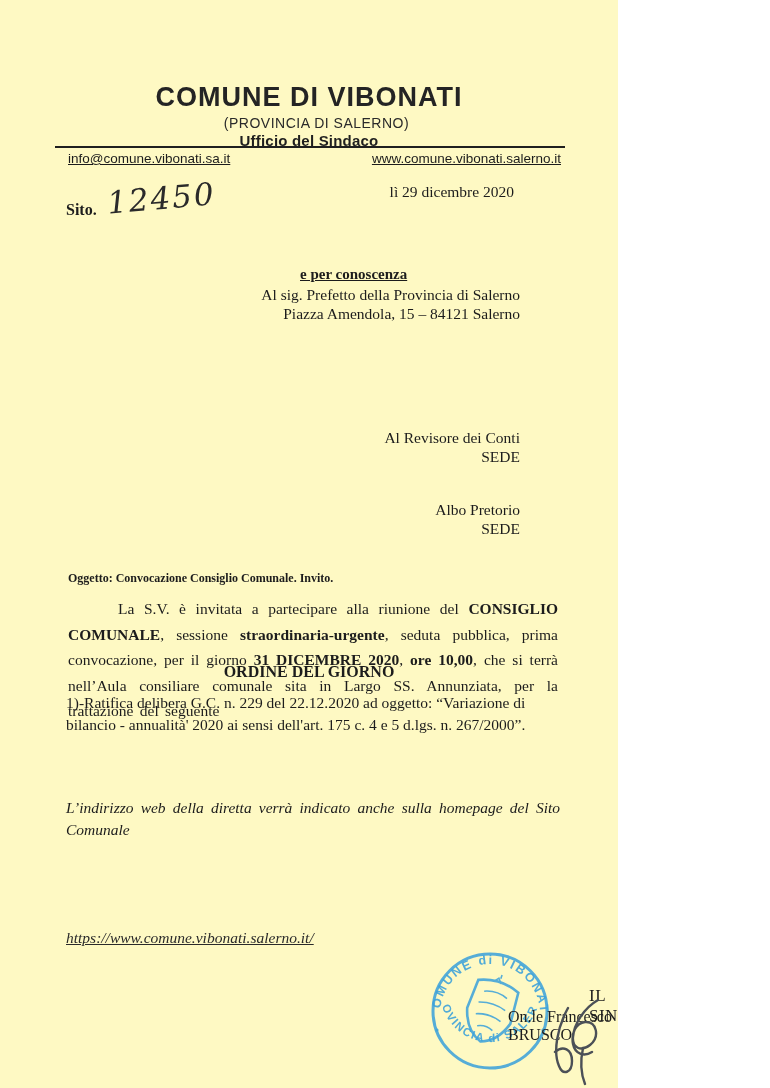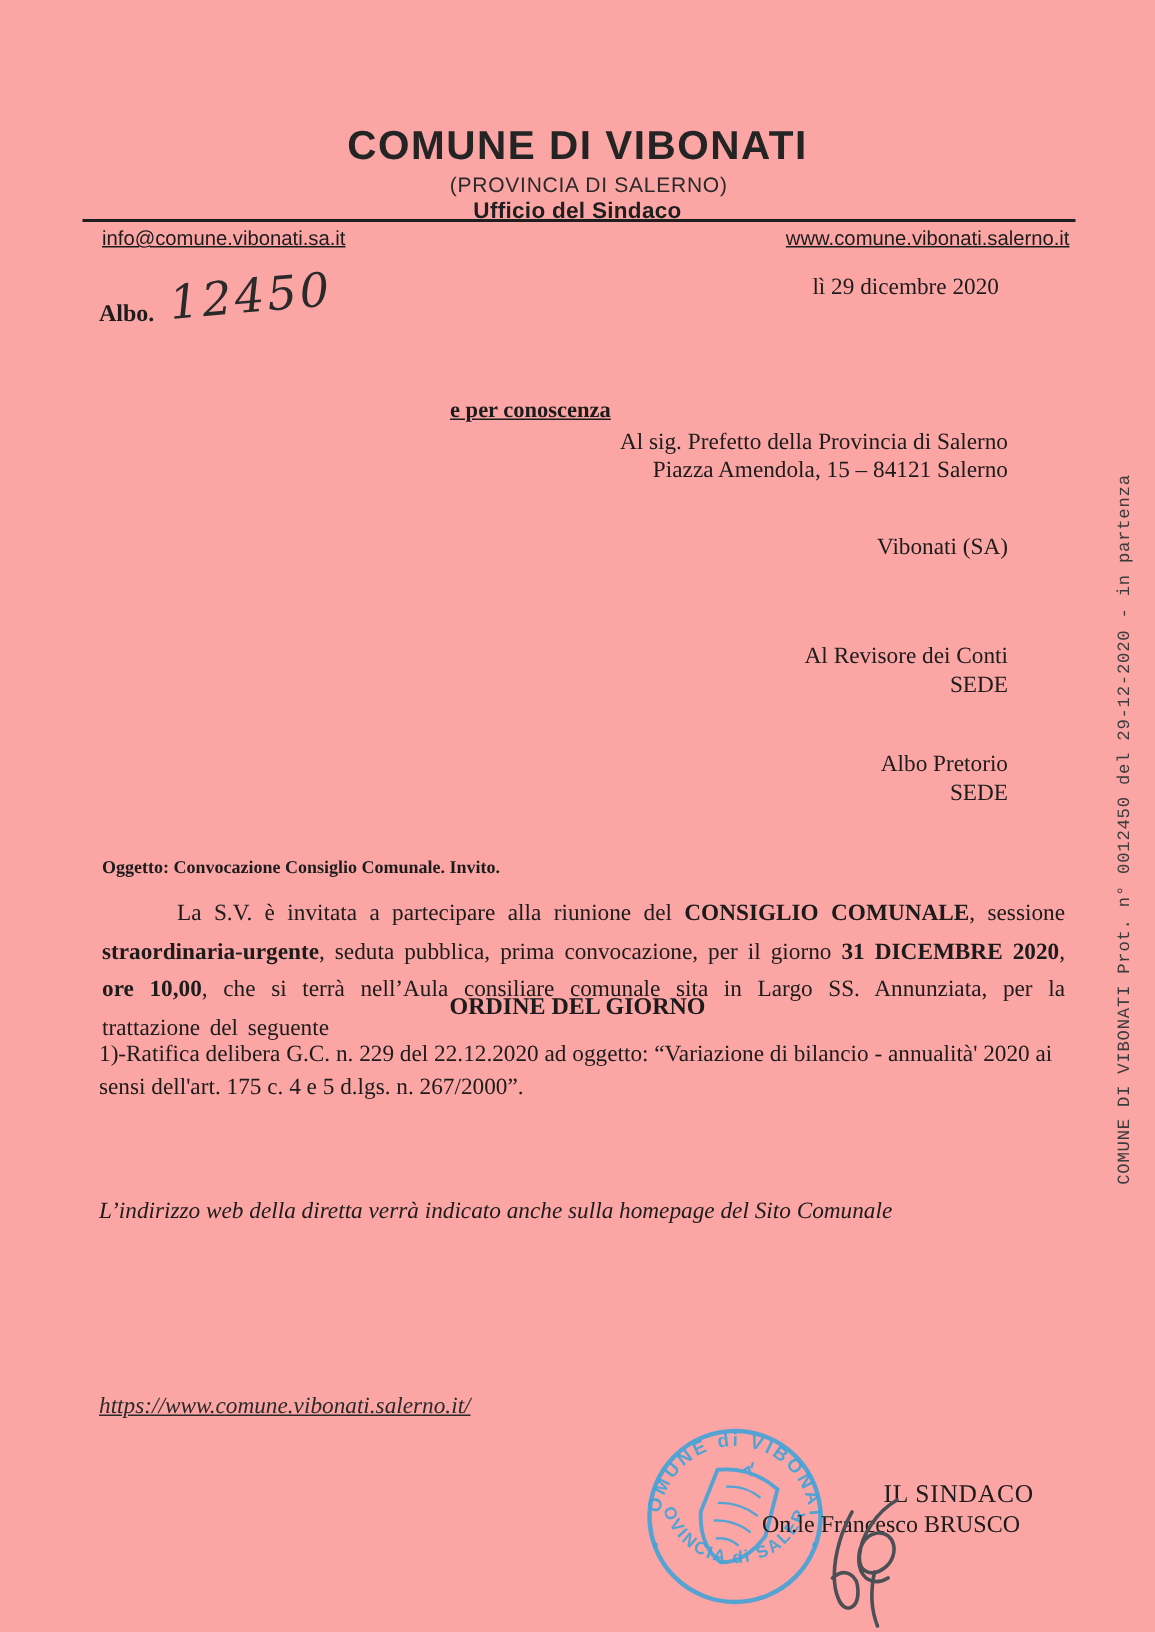--- a/index.html
+++ b/index.html
@@ -1,17 +1,17 @@
 <!DOCTYPE html>
 <html><head>
 <meta charset="utf-8">
 <style>
   html,body{margin:0;padding:0;background:#fff;}
   .page{
-    position:relative;width:770px;height:1088px;background:#fca5a5;
+    position:relative;width:618px;height:1088px;background:#fef9c3;
     font-family:"Liberation Serif", serif;color:#1c1c1c;overflow:hidden;
   }
 
   
   .header{position:absolute;top:82px;left:0;right:0;text-align:center;}
   .header .title{
     font-family:"Liberation Sans", sans-serif;font-weight:bold;font-size:27px;
     letter-spacing:1px;color:#242424;
   }
   .header .subtitle{
@@ -84,35 +84,34 @@
     <div class="subtitle">(PROVINCIA DI SALERNO)</div>
     <div class="office">Ufficio del Sindaco</div>
   </div>
   <div class="rule"></div>
   <div class="links">
     <a href="#" class="email">info@comune.vibonati.sa.it</a>
     <a href="#" class="website">www.comune.vibonati.salerno.it</a>
   </div>
 
   <div class="prot">
-    <span>Albo.</span>
+    <span>Sito.</span>
     <span class="prot-num">12450</span>
   </div>
   <div class="dateline">lì 29 dicembre 2020</div>
 
 
   <div class="cc-label">e per conoscenza</div>
 
   <div class="addr" style="top:285px">
     <div>Al sig. Prefetto della Provincia di Salerno</div>
     <div>Piazza Amendola, 15 – 84121 Salerno</div>
   </div>
 
   <div class="addr" style="top:355px">
-    <div>Vibonati (SA)</div>
   </div>
 
   <div class="addr" style="top:428px">
     <div>Al Revisore dei Conti</div>
     <div>SEDE</div>
   </div>
 
   <div class="addr" style="top:500px">
     <div>Albo Pretorio</div>
     <div>SEDE</div>

